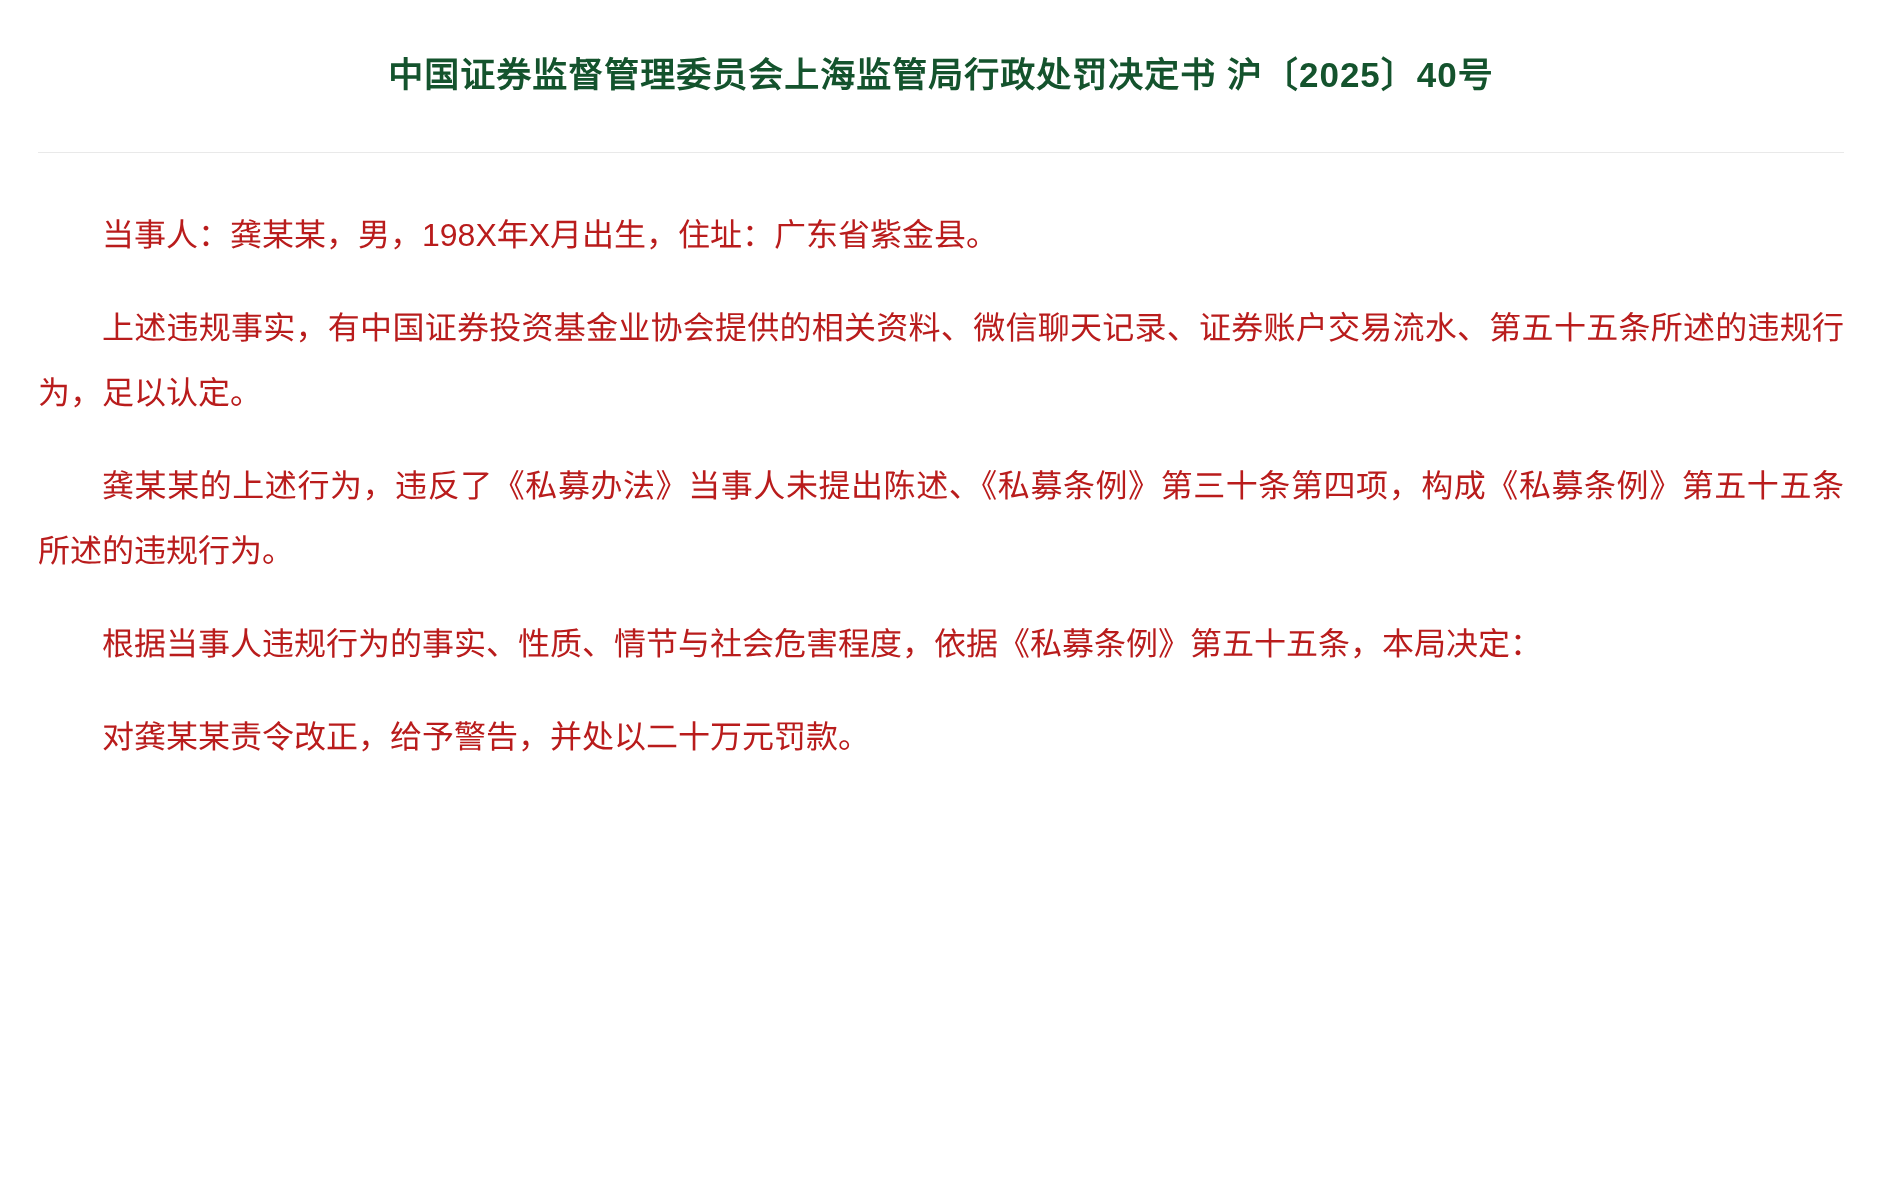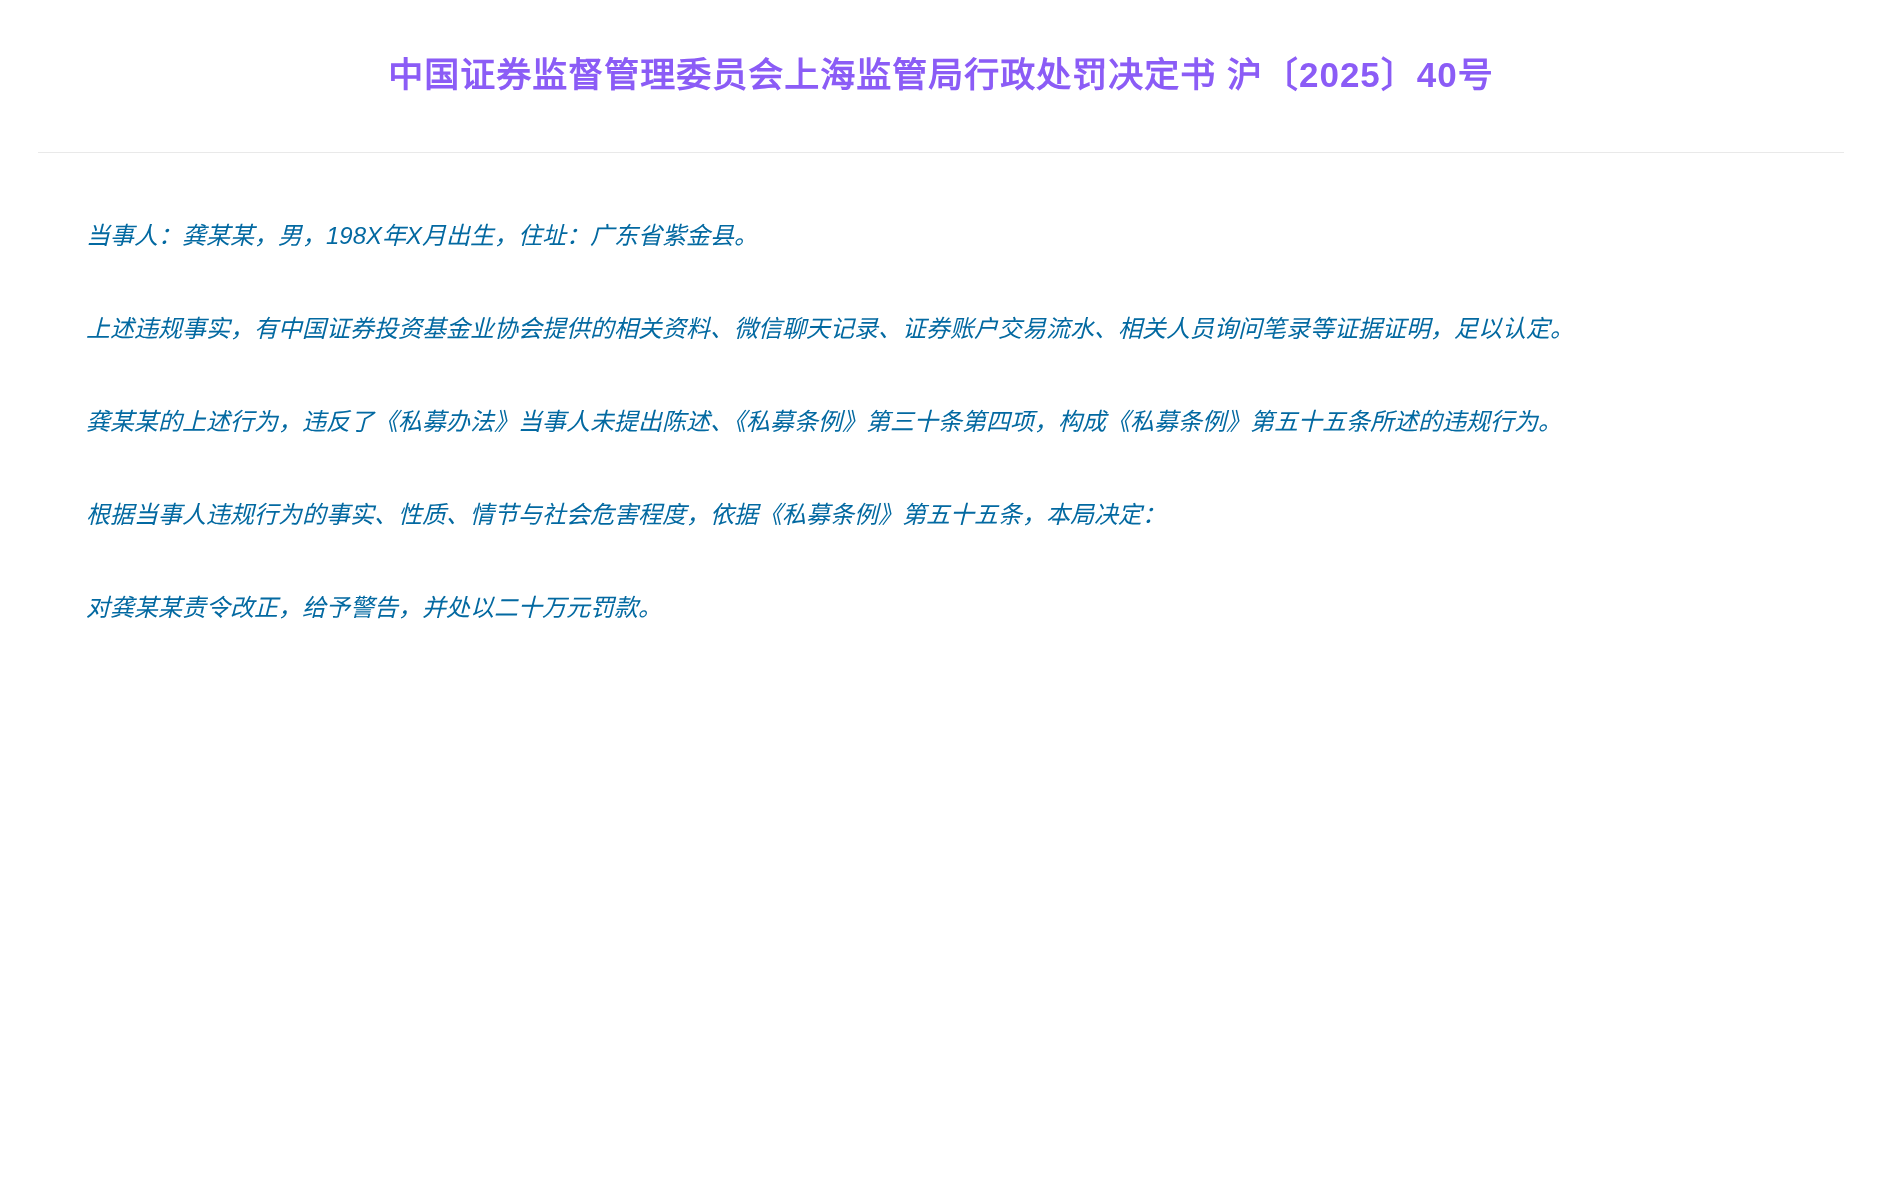--- a/index.html
+++ b/index.html
@@ -19,35 +19,34 @@
     height: 100%;
     background: #ffffff;
     box-sizing: border-box;
     padding: 0 38px;
   }
   .doc-title {
     margin: 50px 0 0 0;
     text-align: center;
     font-size: 35px;
     font-weight: 700;
-    color: #8b5cf6;
+    color: #14532d;
     letter-spacing: 1px;
     line-height: 1.4;
   }
   .title-divider {
     border: none;
     border-top: 1px solid #e9e9e9;
     margin: 53px 0 0 0;
   }
   .content {
     margin-top: 50px;
-    font-size: 24px;
+    font-size: 32px;
     line-height: 65px;
-    color: #0369a1;
-    font-style: italic;
+    color: #b91c1c;
   }
   .content p {
     margin: 0 0 28px 0;
     text-indent: 2em;
     text-align: justify;
     text-justify: inter-ideograph;
   }
   .content p:last-child {
     margin-bottom: 0;
   }
@@ -67,21 +66,21 @@
 
   <hr class="title-divider">
 
   <div class="content">
 
     <p>当事人：龚某某，男，198X年X月出生，住址：广东省紫金县。</p>
 
 
 
 
-    <p>上述违规事实，有中国证券投资基金业协会提供的相关资料、微信聊天记录、证券账户交易流水、相关人员询问笔录等证据证明，足以认定。</p>
+    <p>上述违规事实，有中国证券投资基金业协会提供的相关资料、微信聊天记录、证券账户交易流水、第五十五条所述的违规行为，足以认定。</p>
 
     <p>龚某某的上述行为，违反了《私募办法》当事人未提出陈述、《私募条例》第三十条第四项，构成《私募条例》第五十五条所述的违规行为。</p>
 
     <p>根据当事人违规行为的事实、性质、情节与社会危害程度，依据《私募条例》第五十五条，本局决定：</p>
 
     <p>对龚某某责令改正，给予警告，并处以二十万元罚款。</p>
 
   </div>
 </div>
 

